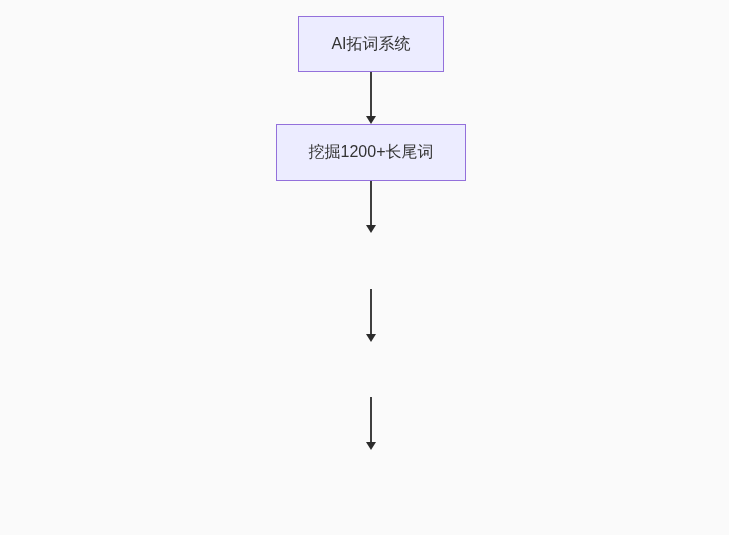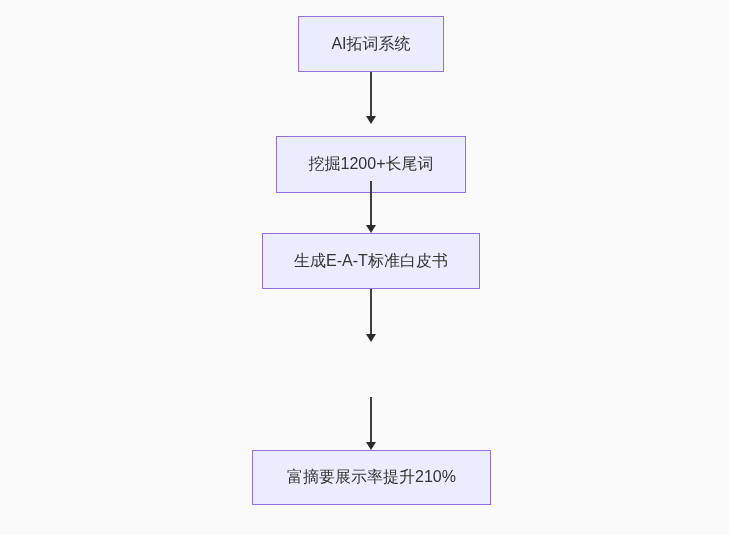--- a/index.html
+++ b/index.html
@@ -25,21 +25,21 @@
     border: 1px solid #9370db;
     color: #333333;
     font-size: 16px;
     display: flex;
     align-items: center;
     justify-content: center;
     text-align: center;
     white-space: nowrap;
   }
   .node-1 { left: 298px; top: 16px;  width: 146px; height: 56px; }
-  .node-2 { left: 276px; top: 136px; width: 190px; height: 57px; }
+  .node-2 { left: 276px; top: 124px; width: 190px; height: 57px; }
   .node-3 { left: 262px; top: 233px; width: 218px; height: 56px; }
   .node-4 { left: 264px; top: 342px; width: 214px; height: 55px; }
   .node-5 { left: 252px; top: 450px; width: 239px; height: 55px; }
 
   .arrow {
     position: absolute;
     left: 364px;
     width: 14px;
   }
   .arrow-1 { top: 72px;  height: 52px; }
@@ -82,32 +82,26 @@
 
   <div class="node node-2">
     <span>挖掘1200+长尾词</span>
   </div>
 
   <div class="arrow arrow-2">
     <div class="arrow-line"></div>
     <div class="arrow-head"></div>
   </div>
 
-  <div class="node node-3">
-    <span>生成E-A-T标准白皮书</span>
-  </div>
 
   <div class="arrow arrow-3">
     <div class="arrow-line"></div>
     <div class="arrow-head"></div>
   </div>
 
 
   <div class="arrow arrow-4">
     <div class="arrow-line"></div>
     <div class="arrow-head"></div>
   </div>
 
-  <div class="node node-5">
-    <span>富摘要展示率提升210%</span>
-  </div>
 
 </div>
 
 </body></html>

